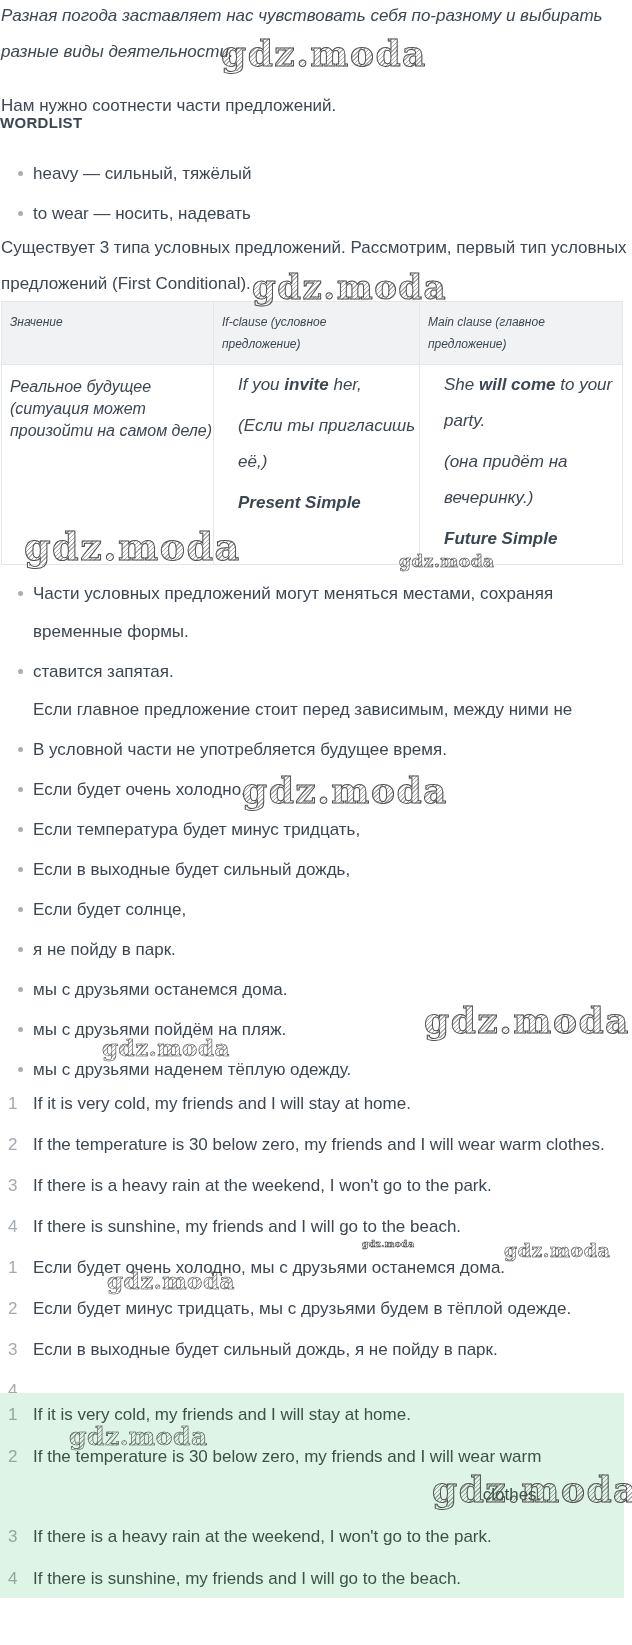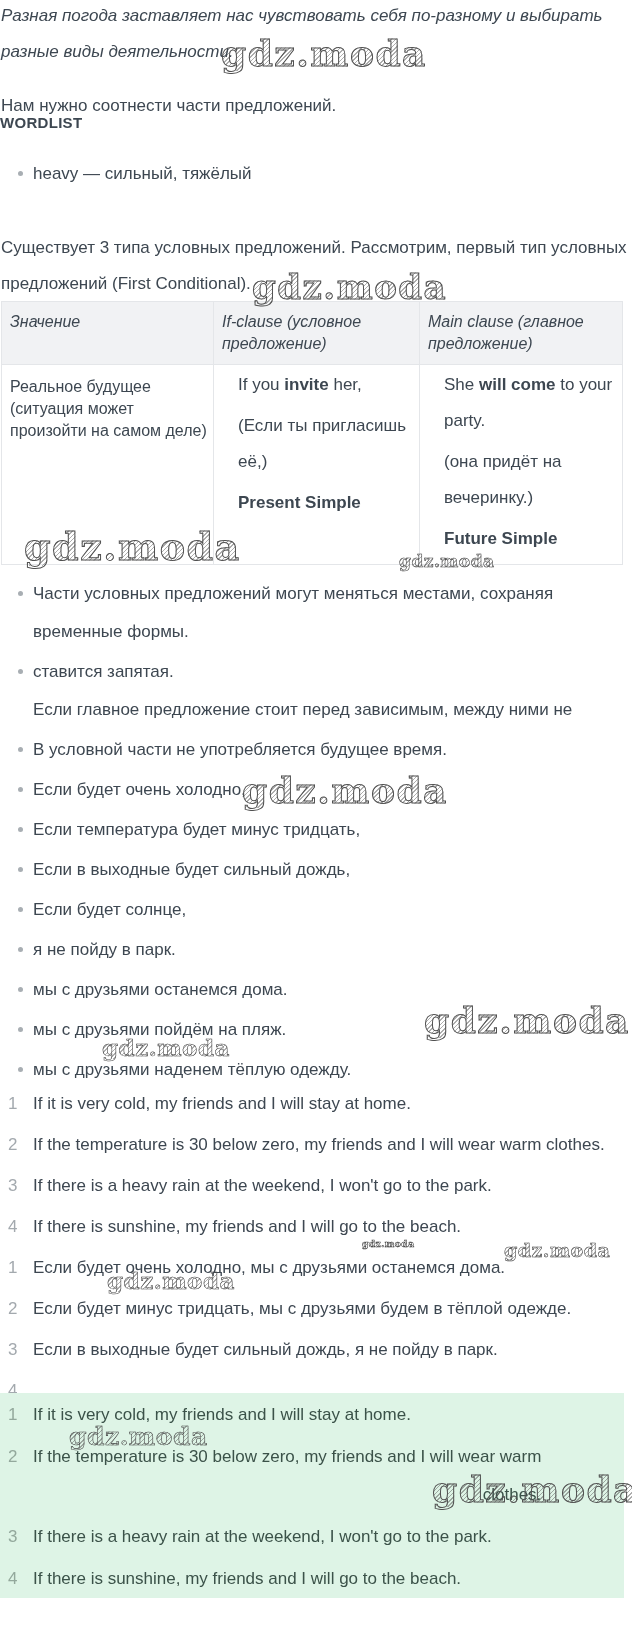--- a/index.html
+++ b/index.html
@@ -34,22 +34,22 @@
   .match-ru{top:1249px;left:0;width:632px;}
 
   
   .answer-block{position:absolute;top:1393px;left:0;width:624px;height:205px;background:#def4e6;box-sizing:border-box;padding-top:3px;}
   .answer-block ol.numlist li{margin-bottom:4px;color:#3b5249;}
   .answer-block ol.numlist .num{color:#93a89c;}
 
   
   table.cond-table{position:absolute;top:301px;left:1px;width:621px;table-layout:fixed;border-collapse:collapse;}
   table.cond-table th, table.cond-table td{border:1px solid #e4e6e9;vertical-align:top;text-align:left;}
-  table.cond-table th{background:#f1f2f4;font-style:italic;font-weight:400;font-size:16px;line-height:22px;padding:9px 12px 9px 8px;}
-  table.cond-table td{padding:2px 14px 2px 8px;}
+  table.cond-table th{background:#f1f2f4;font-style:italic;font-weight:400;font-size:12px;line-height:22px;padding:9px 12px 9px 8px;}
+  table.cond-table td{padding:2px 14px 2px 8px;font-style:italic;}
   td.meaning-cell .meaning{margin-top:9px;font-size:16px;line-height:22px;}
   td.clause-cell p{font-size:17px;line-height:36px;margin:0 0 5px 16px;}
   td.clause-cell b{font-weight:700;}
   .col-meaning{width:212px;}.col-if{width:206px;}.col-main{width:203px;}
 
   
   .wm{position:absolute;font-family:"DejaVu Serif",serif;font-weight:700;line-height:1;white-space:nowrap;
       color:transparent;-webkit-text-stroke:1px #505050;letter-spacing:1.5px;
       background:repeating-linear-gradient(135deg, rgba(75,75,75,.45) 0 1px, rgba(255,255,255,0) 1px 3px);
       -webkit-background-clip:text;background-clip:text;}
@@ -65,20 +65,23 @@
     <span class="ln">разные виды деятельности.</span>
   </p>
 
   <p class="abs para task">Нам нужно соотнести части предложений.</p>
 
   <h3 class="abs wl-head" style="margin:0;">WORDLIST</h3>
 
   <ul class="abs bullets wordlist">
     <li>
         <span class="ln">heavy — сильный, тяжёлый</span>
+      </li>
+    <li>
+        <span class="ln">to wear — носить, надевать</span>
       </li>
   </ul>
 
   <p class="abs para cond">
     <span class="ln">Существует 3 типа условных предложений. Рассмотрим, первый тип условных</span>
     <span class="ln">предложений (First Conditional).</span>
   </p>
 
   <table class="cond-table">
     <colgroup>

